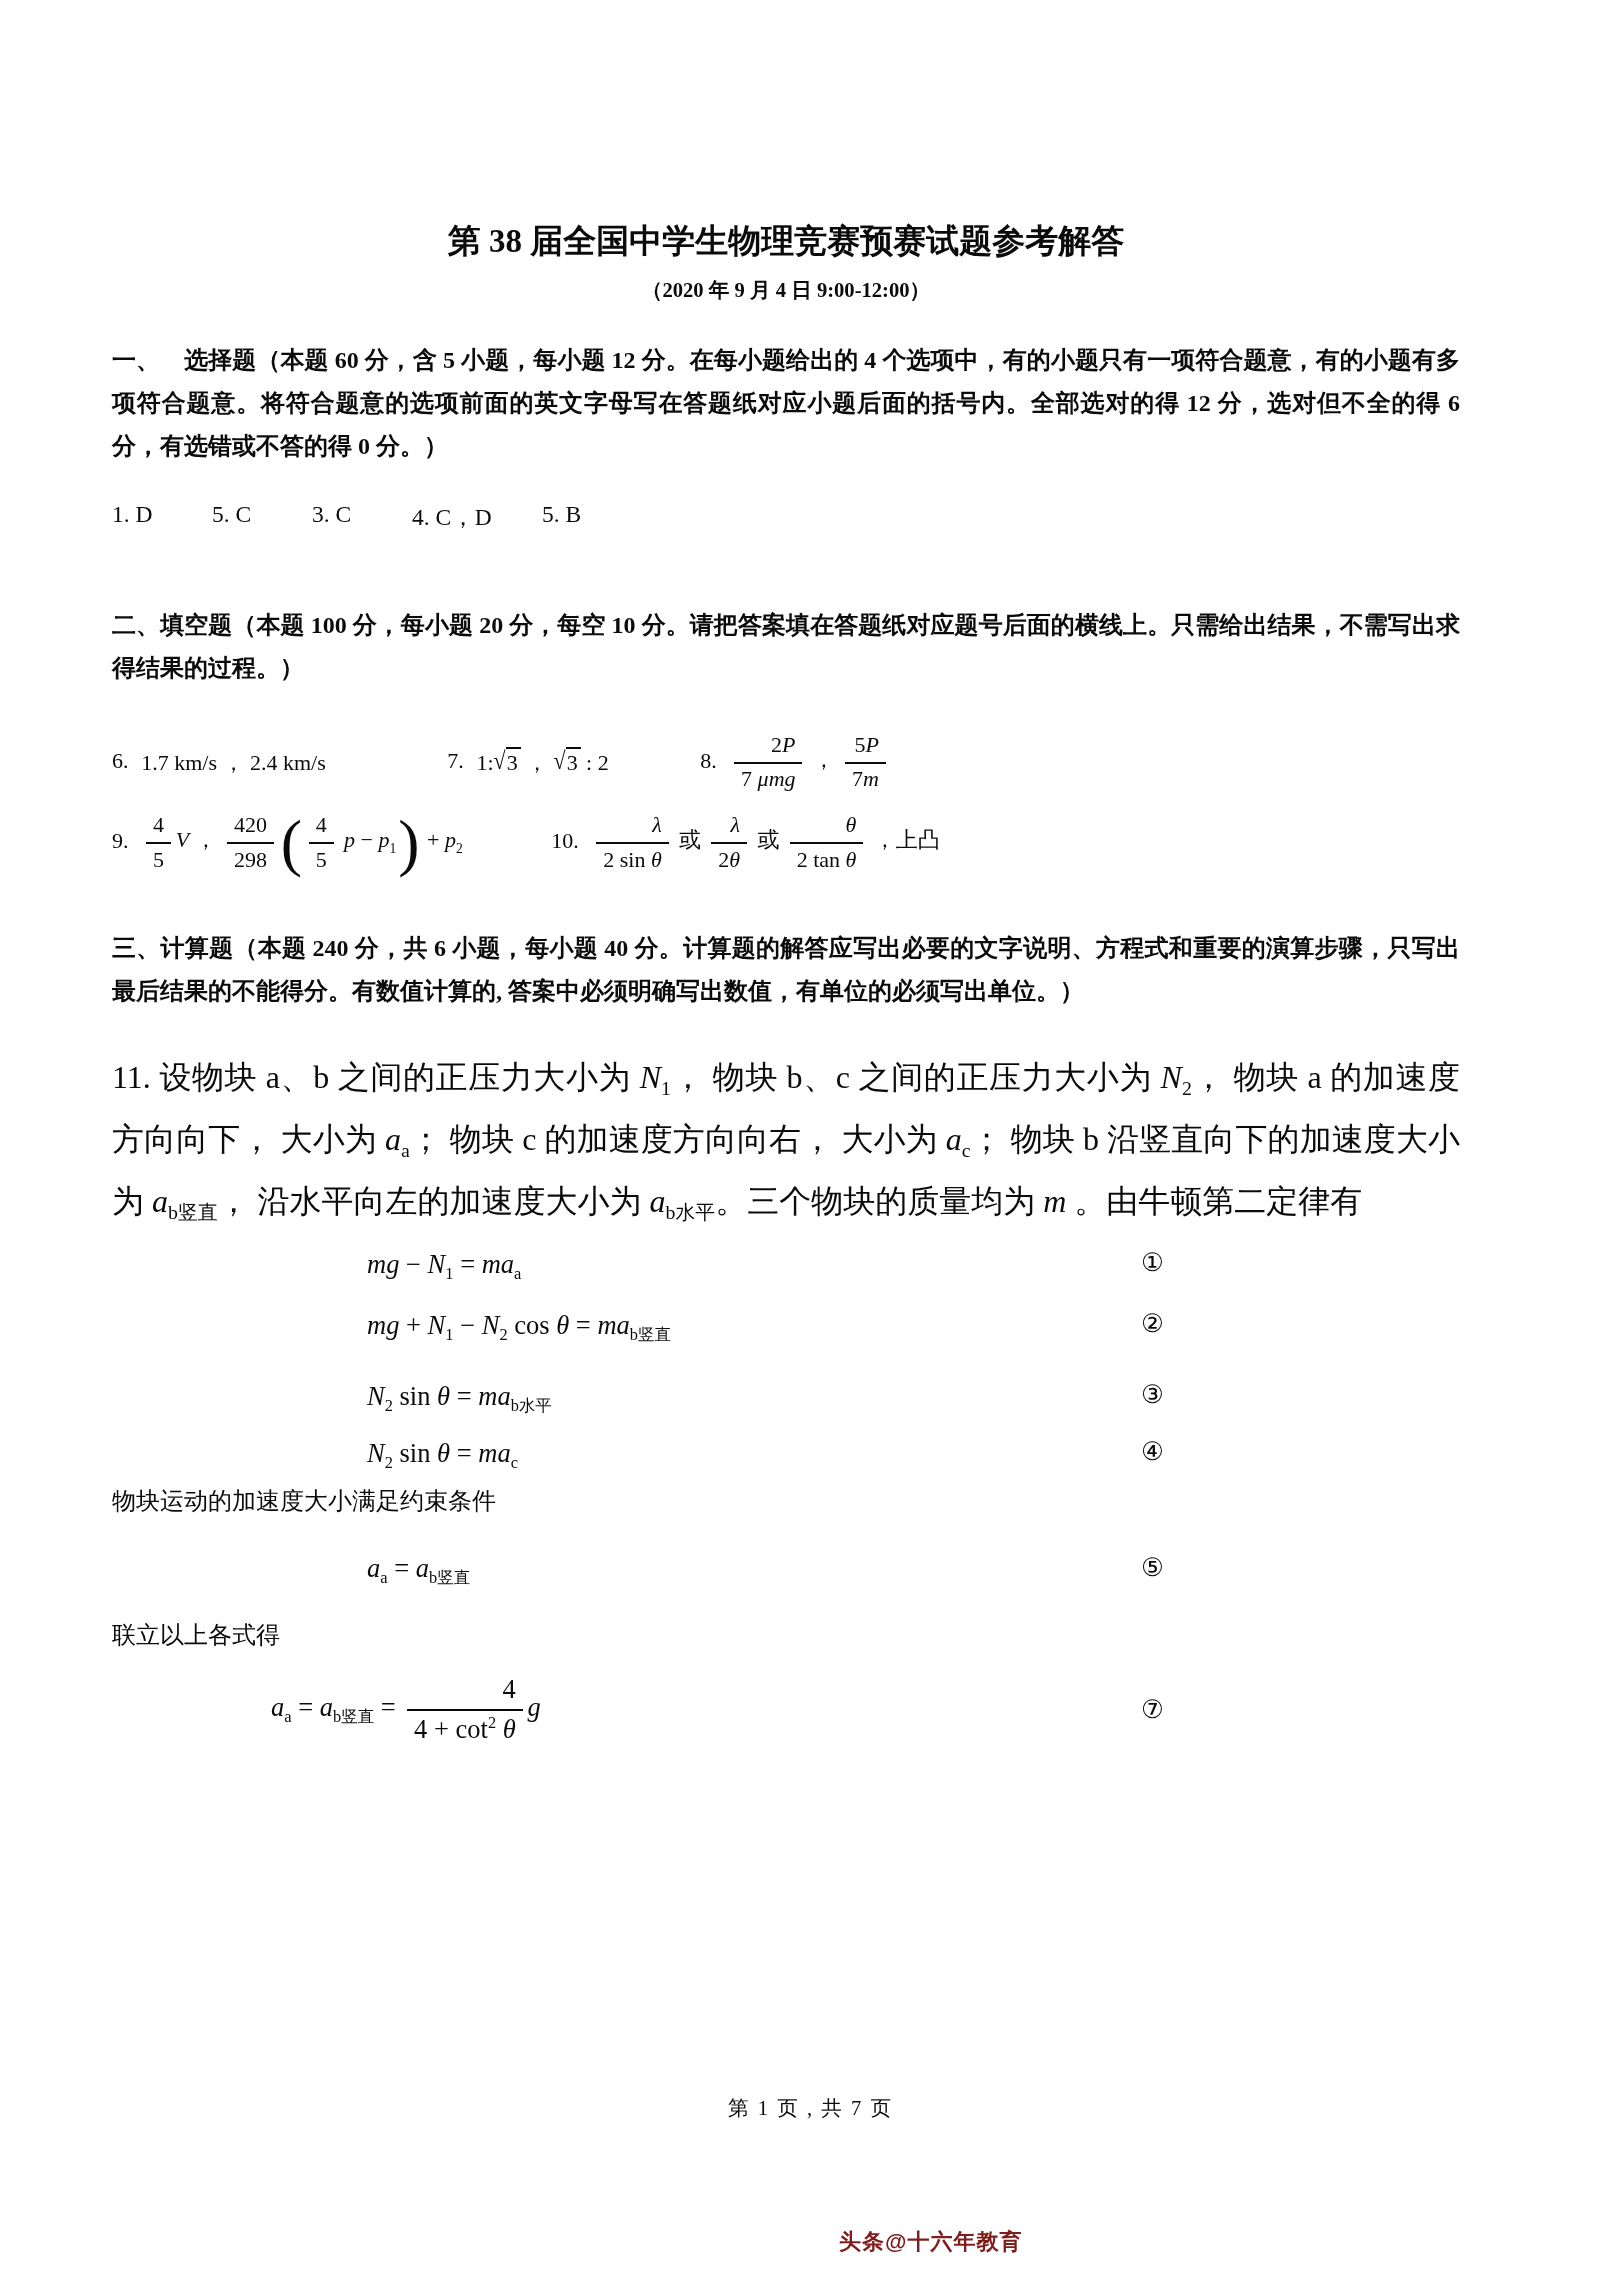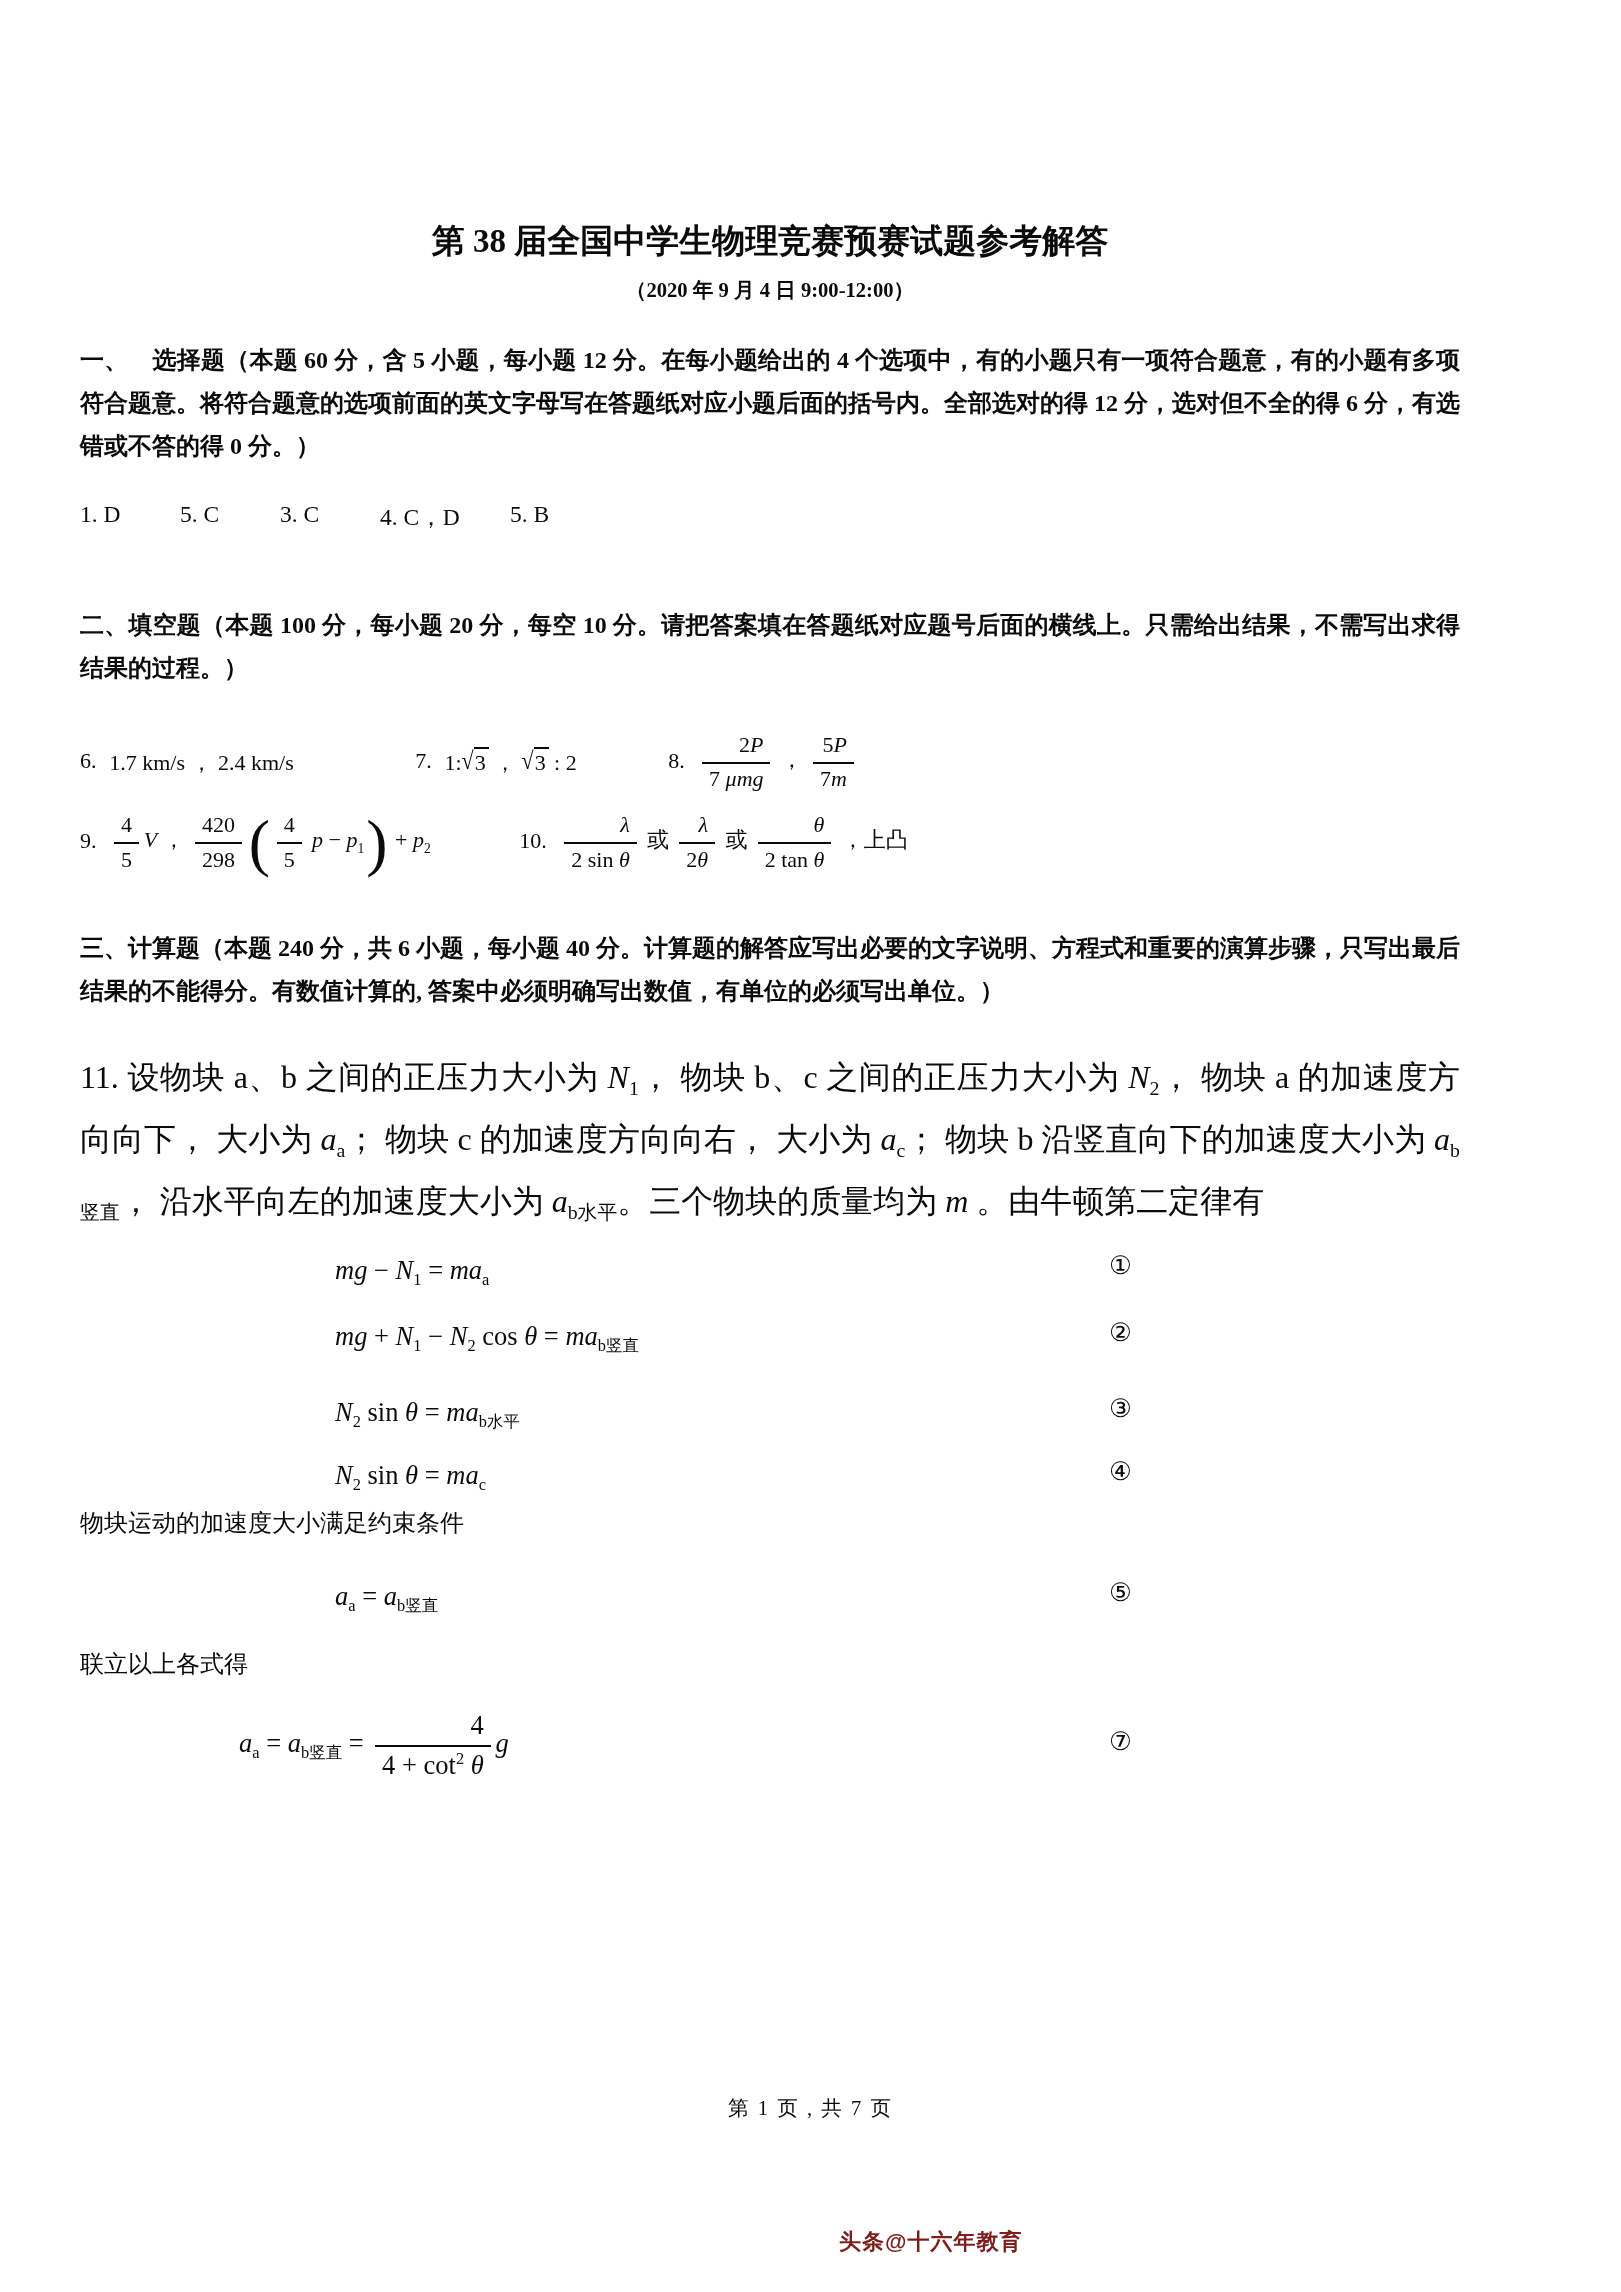--- a/index.html
+++ b/index.html
@@ -3,21 +3,21 @@
 <meta charset="utf-8">
 <style>
   html,body{margin:0;padding:0;background:#ffffff;}
   .page{
     position:relative;
     width:1621px; height:2293px;
     background:#fff;
     color:#0b0b0b;
     font-family:"Liberation Serif","DejaVu Serif",serif;
     box-sizing:border-box;
-    padding:222px 161px 0 80px;
+    padding:222px 161px 0 112px;
     overflow:hidden;
   }
   .title{
     font-size:33px; font-weight:700; text-align:center; margin:0; line-height:1.2;
   }
   .subtitle{
     font-size:20.6px; font-weight:700; text-align:center; margin-top:14.7px;
   }
   .sec{
     font-size:24px; font-weight:700; line-height:43px;
@@ -47,21 +47,21 @@
 
   .eqrow{position:relative; margin:0; padding-left:255px; font-size:26.5px; line-height:1.25;}
   .eqrow.wide{padding-left:159px;}
   .eqr1{margin-top:13.7px;}
   .eqr2{margin-top:25.5px;}
   .eqr3{margin-top:35px;}
   .eqr4{margin-top:21.6px;}
   .eqr5{margin-top:27.4px;}
   .eqr6{margin-top:25.5px;}
   .eqr7{margin-top:15.7px;}
-  .eq{display:inline-block; vertical-align:middle;margin-top:8px;}
+  .eq{display:inline-block; vertical-align:middle;}
   .eqnum{
     position:absolute; left:1029px; top:50%; transform:translateY(-50%);
     font-size:25.5px;
   }
   .plain{font-size:24px; margin:9.8px 0 0 0; line-height:43px;}
   .plain2{margin-top:29px;}
 
   
   .mr{}
   .mi{font-style:italic;}

